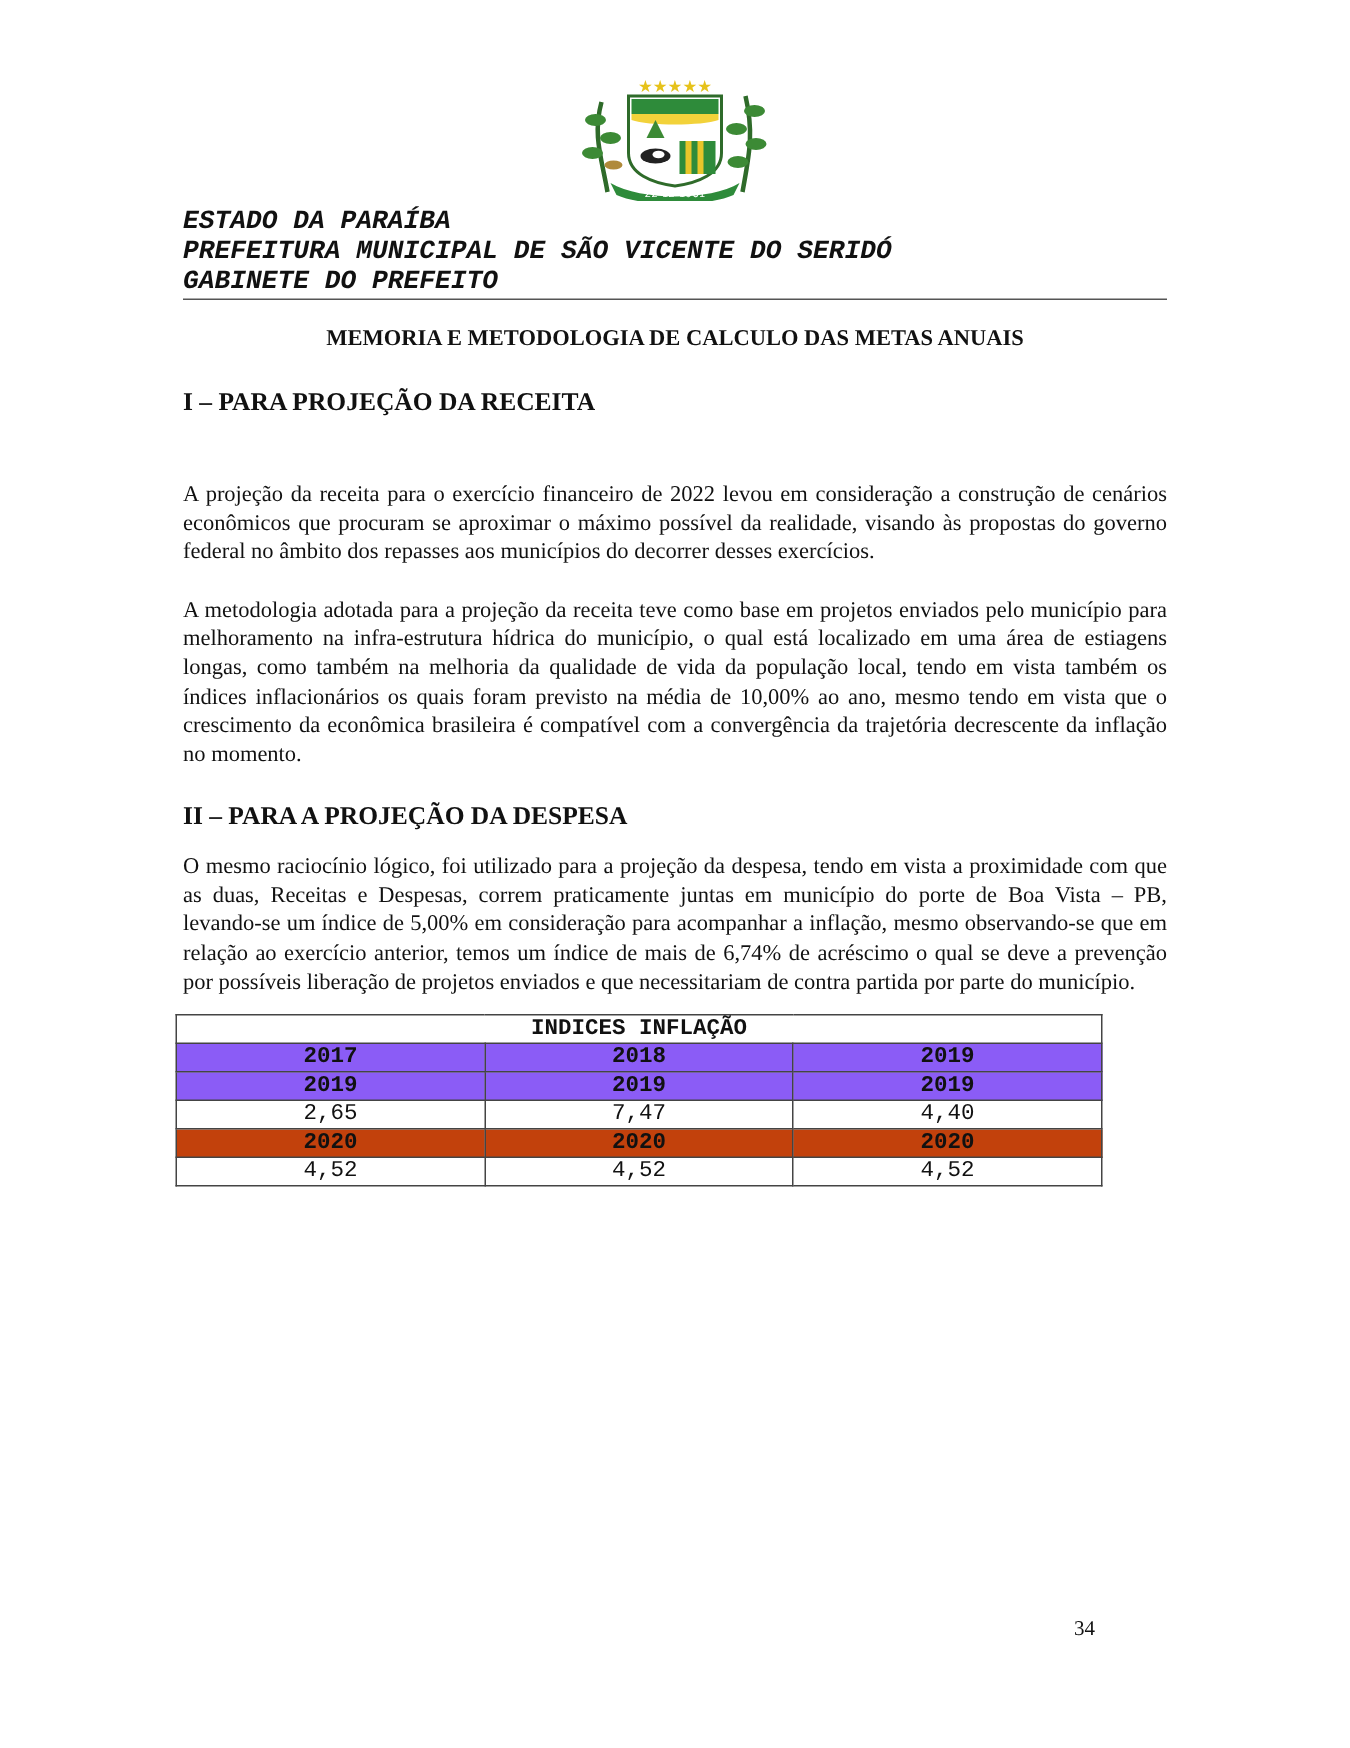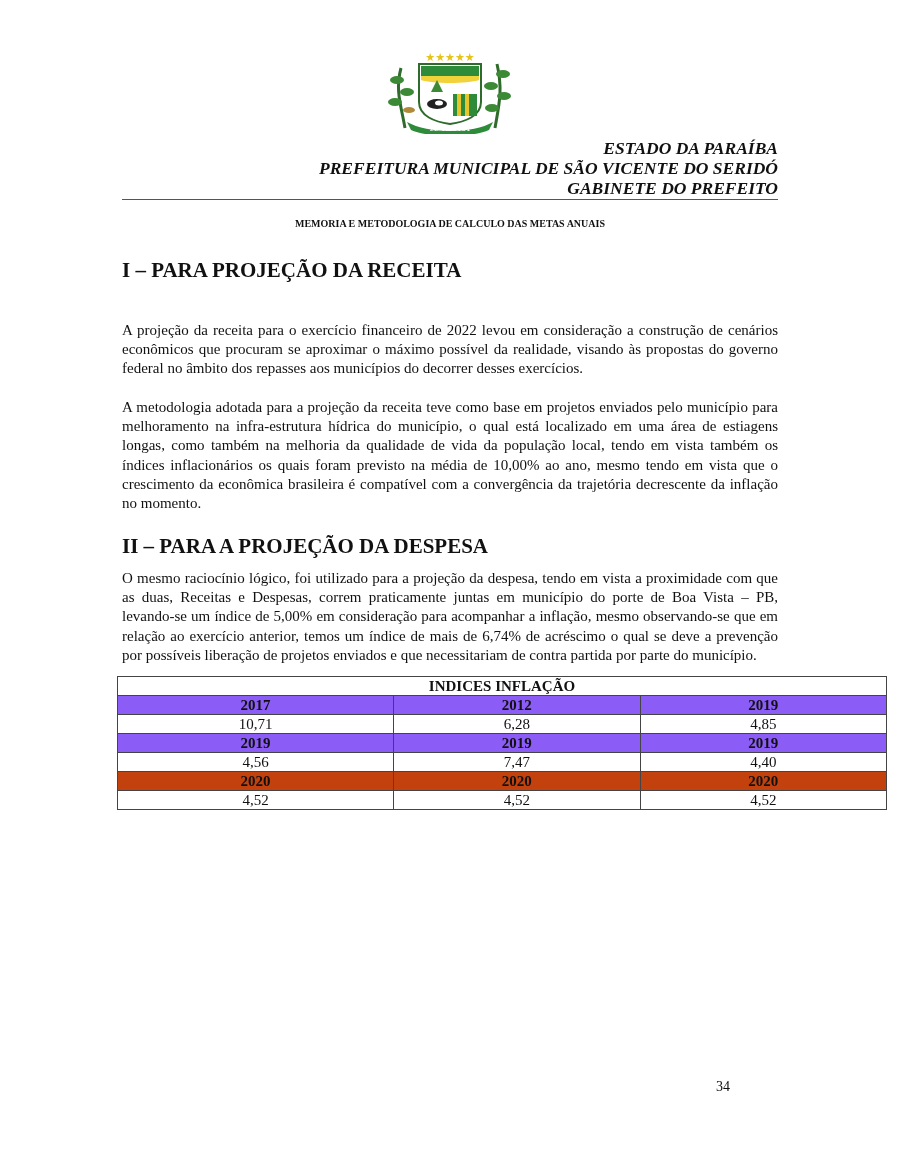--- a/index.html
+++ b/index.html
@@ -1,32 +1,32 @@
 <!DOCTYPE html>
 <html><head>
   <meta charset="utf-8">
   <style>
     html, body { margin: 0; padding: 0; background: #ffffff; }
     body { width: 900px; height: 1165px; position: relative; font-family: "Liberation Serif", serif; color: #111; }
     .page { position: absolute; left: 0; top: 0; width: 900px; height: 1165px; }
     .crest { position: absolute; left: 383px; top: 50px; width: 134px; height: 84px; }
-    .hdr { position: absolute; left: 122px; width: 656px; text-align: right; font-family: Liberation Serif, serif; font-style: italic; font-weight: bold; font-size: 17.5px; line-height: 20px; }
+    .hdr { position: absolute; left: 122px; width: 656px; text-align: left; font-family: Liberation Mono, monospace; font-style: italic; font-weight: bold; font-size: 17.5px; line-height: 20px; }
     .hdr1 { top: 138px; }
     .hdr2 { top: 158px; }
     .hdr3 { top: 178px; }
     .rule { position: absolute; left: 122px; top: 199px; width: 656px; height: 0; border-top: 1.3px solid #555; }
-    .title { position: absolute; left: 122px; top: 218px; width: 656px; text-align: center; font-weight: bold; font-size: 10px; }
-    .sec { position: absolute; left: 122px; font-weight: bold; font-size: 21px; }
+    .title { position: absolute; left: 122px; top: 218px; width: 656px; text-align: center; font-weight: bold; font-size: 15px; }
+    .sec { position: absolute; left: 122px; font-weight: bold; font-size: 17px; }
     .para { position: absolute; left: 122px; width: 656px; font-size: 15px; line-height: 19.2px; text-align: justify; text-align-last: left; margin-top: 28px; }
     .s1 { top: 258px; }
     .p1 { top: 293px; }
     .p2 { top: 370px; }
     .s2 { top: 534px; }
     .p3 { top: 541px; }
-    table.infl { position: absolute; left: 117px; top: 676px; width: 770px; border-collapse: collapse; font-size: 15px; }
+    table.infl { position: absolute; left: 117px; top: 676px; width: 618px; border-collapse: collapse; font-size: 15px; font-family: Liberation Mono, monospace; }
     table.infl td { border: 1px solid #444; text-align: center; height: 18px; padding: 0; line-height: 18px; }
     table.infl td.cap { font-weight: bold; }
     tr.yr-tan td { background: #8b5cf6; font-weight: bold; }
     tr.yr-gray td { background: #c2410c; font-weight: bold; }
     tr.val td { background: #fff; }
     .pnum { position: absolute; left: 716px; top: 1079px; font-size: 14px; }
   </style>
 </head>
 <body>
 
@@ -78,35 +78,30 @@
   <div class="sec s2">II – PARA A PROJEÇÃO DA DESPESA</div>
   <div class="para p3">O mesmo raciocínio lógico, foi utilizado para a projeção da despesa, tendo em vista a proximidade com que as duas, Receitas e Despesas, correm praticamente juntas em município do porte de Boa Vista – PB, levando-se um índice de 5,00% em consideração para acompanhar a inflação, mesmo observando-se que em relação ao exercício anterior, temos um índice de mais de 6,74% de acréscimo o qual se deve a prevenção por possíveis liberação de projetos enviados e que necessitariam de contra partida por parte do município.</div>
 
   <table class="infl">
     <tbody>
         <tr>
       <td class="cap" colspan="3">INDICES INFLAÇÃO</td>
     </tr>
     <tr class="yr-tan">
       <td>2017</td>
-      <td>2012</td>
+      <td>2018</td>
       <td>2019</td>
-    </tr>
-    <tr class="val">
-      <td>10,71</td>
-      <td>6,28</td>
-      <td>4,85</td>
     </tr>
     <tr class="yr-tan">
       <td>2019</td>
       <td>2019</td>
       <td>2019</td>
     </tr>
     <tr class="val">
-      <td>4,56</td>
+      <td>2,65</td>
       <td>7,47</td>
       <td>4,40</td>
     </tr>
     <tr class="yr-gray">
       <td>2020</td>
       <td>2020</td>
       <td>2020</td>
     </tr>
     <tr class="val">
       <td>4,52</td>

